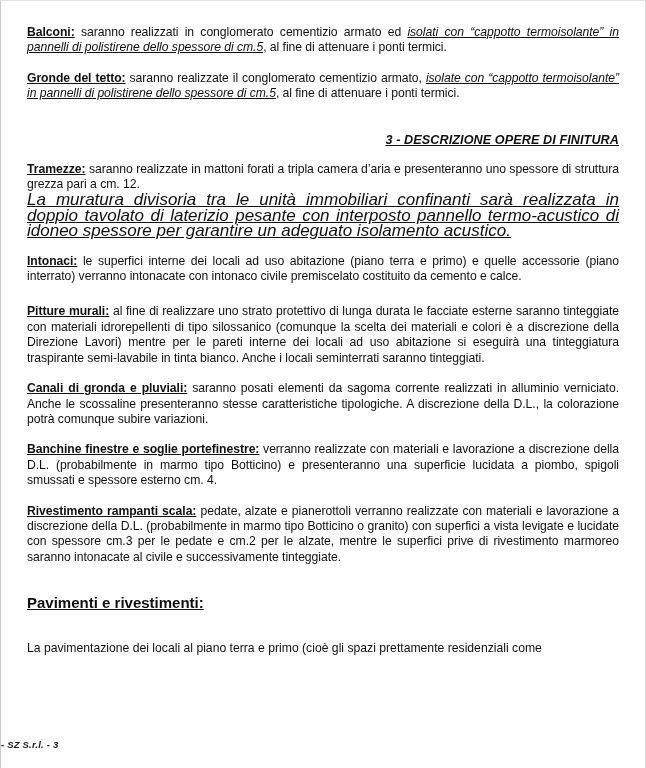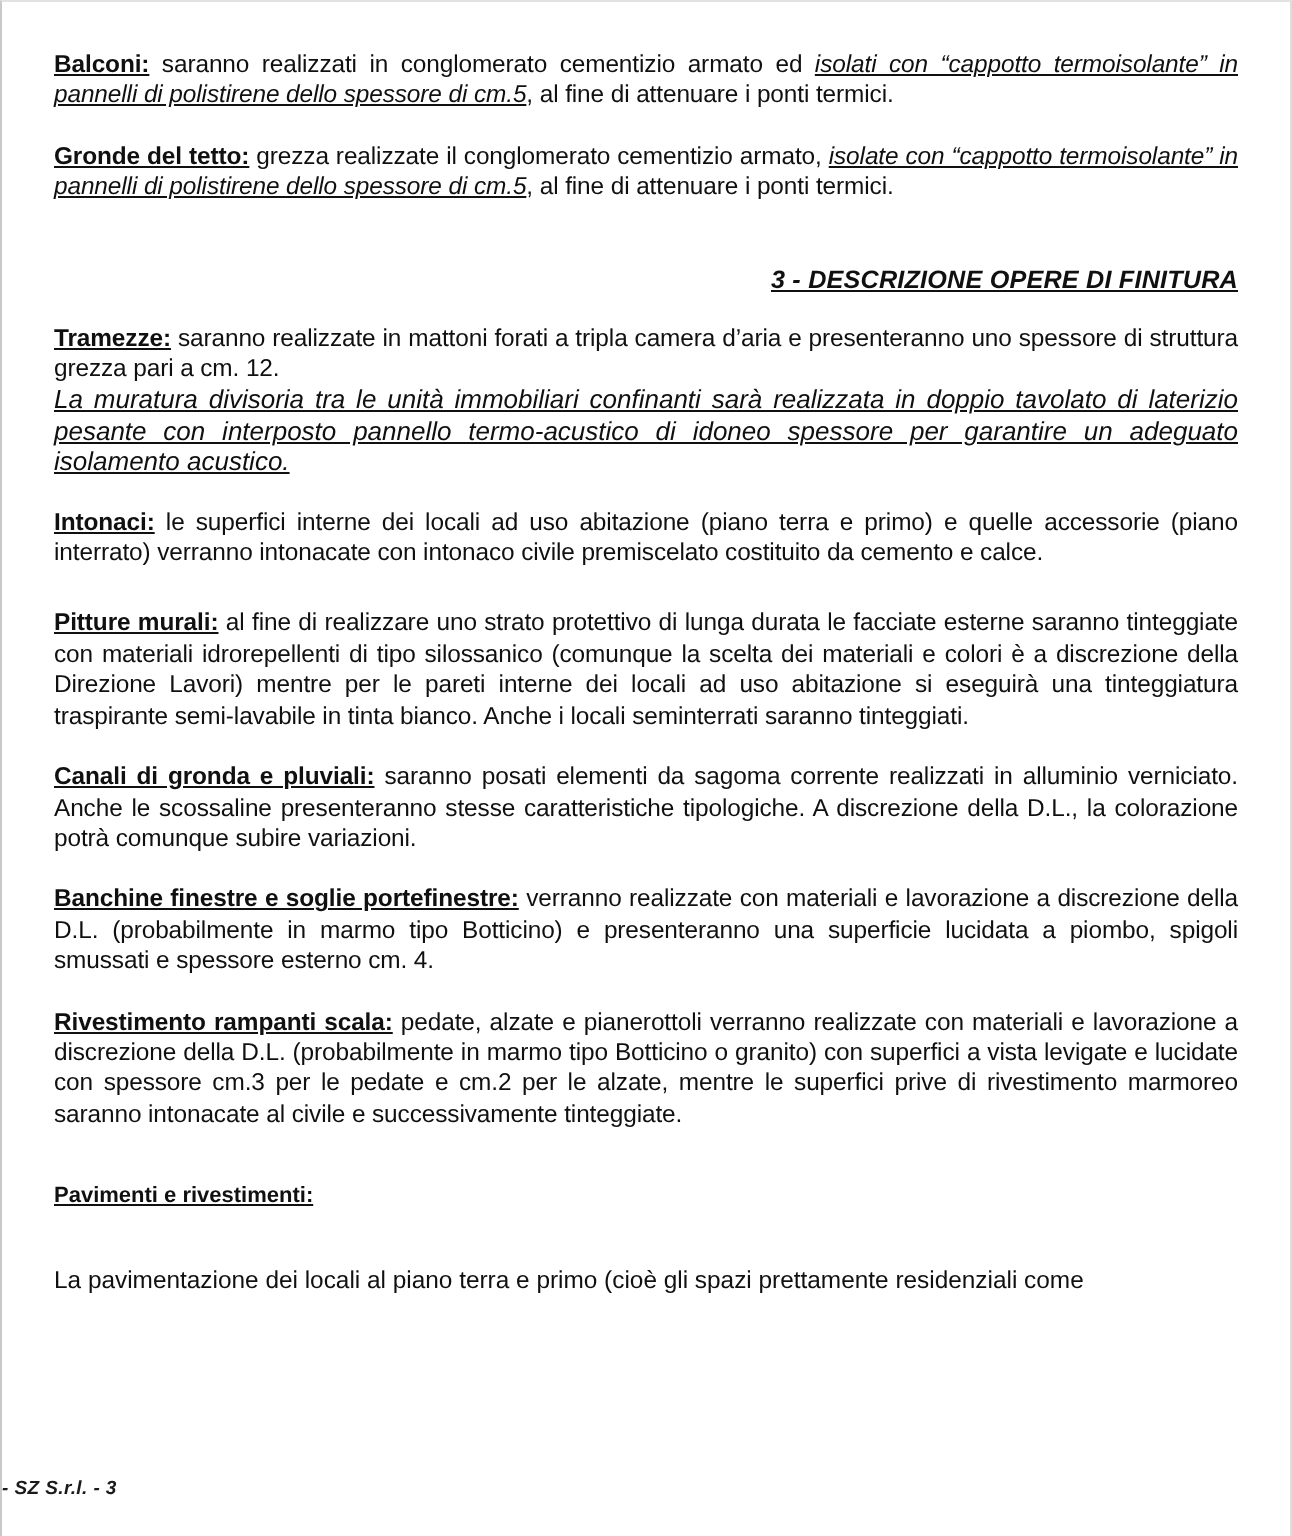--- a/index.html
+++ b/index.html
@@ -56,40 +56,40 @@
     text-decoration: underline;
     font-size: 12.6px;
     letter-spacing: 0.1px;
     margin: 0;
     text-align: right;
   }
   .block-italic-u {
     font-style: italic;
     text-decoration: underline;
     text-align: justify;
-    font-size: 13px;
+    font-size: 17px;
     line-height: 15.4px;
     margin: 0;
   }
   .footer {
     position: absolute;
     left: 0;
     right: 0;
     top: 738px;
     text-align: left;
     font-style: italic;
     font-weight: bold;
     font-size: 9.5px;
     color: #1a1a1a;
     letter-spacing: 0.2px;
   }
   .head-only {
     font-weight: bold;
     text-decoration: underline;
-    font-size: 11px;
+    font-size: 15px;
     line-height: 15.4px;
   }
   .plain-block {
     text-align: justify;
     font-size: 12.2px;
     line-height: 15.4px;
     margin: 0;
   }
 </style>
 </head>
@@ -98,21 +98,21 @@
 <div id="page">
 
   <div id="sheet">
 
     <div class="gap-sm"></div>
 
     <p class="para"><span class="lead">Balconi:</span><span> saranno realizzati in conglomerato cementizio armato ed </span><span class="ital-u">isolati con “cappotto termoisolante” in pannelli di polistirene dello spessore di cm.5</span><span>, al fine di attenuare i ponti termici.</span></p>
 
     <div class="gap-md"></div>
 
-    <p class="para"><span class="lead">Gronde del tetto:</span><span> grezza realizzate il conglomerato cementizio armato, </span><span class="ital-u">isolate con “cappotto termoisolante” in pannelli di polistirene dello spessore di cm.5</span><span>, al fine di attenuare i ponti termici.</span></p>
+    <p class="para"><span class="lead">Gronde del tetto:</span><span> saranno realizzate il conglomerato cementizio armato, </span><span class="ital-u">isolate con “cappotto termoisolante” in pannelli di polistirene dello spessore di cm.5</span><span>, al fine di attenuare i ponti termici.</span></p>
 
     <div class="gap-xxl"></div>
 
     <p class="section-head">3 - DESCRIZIONE OPERE DI FINITURA</p>
 
     <div class="gap-md"></div>
 
     <p class="para"><span class="lead">Tramezze:</span><span> saranno realizzate in mattoni forati a tripla camera d’aria e presenteranno uno spessore di struttura grezza pari a cm. 12.</span></p>
 
     <p class="block-italic-u">La muratura divisoria tra le unità immobiliari confinanti sarà realizzata in doppio tavolato di laterizio pesante con interposto pannello termo-acustico di idoneo spessore per garantire un adeguato isolamento acustico.</p>

